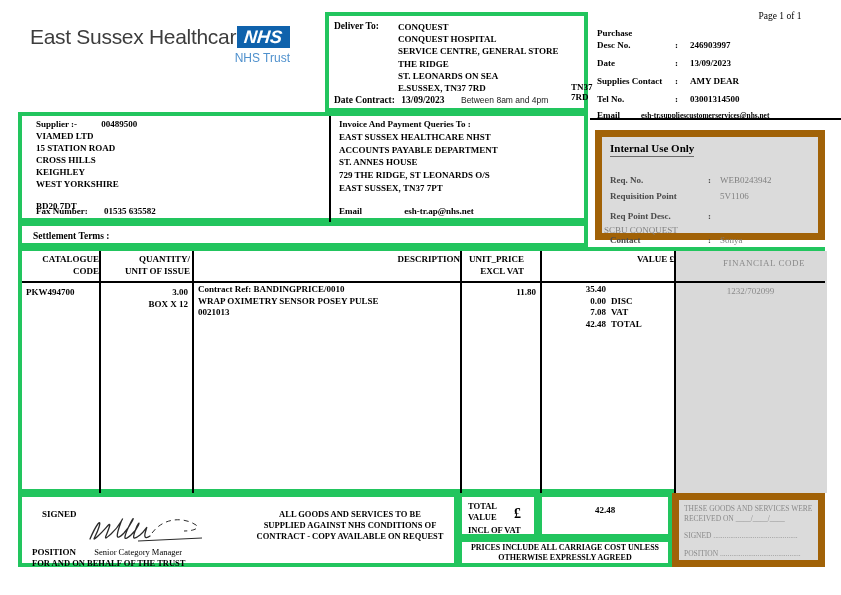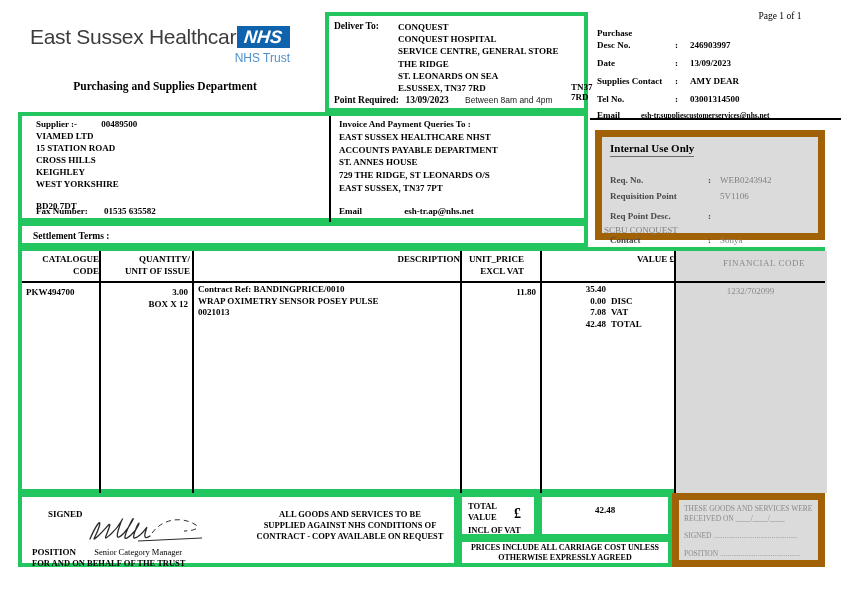--- a/index.html
+++ b/index.html
@@ -75,21 +75,21 @@
   .td-qty { position:absolute; left:77px; top:36px; width:89px; text-align:right; font-weight:bold; font-size:9px; line-height:11.5px; }
   .td-desc { position:absolute; left:176px; top:33px; font-weight:bold; font-size:9px; line-height:11.5px; }
   .td-price { position:absolute; left:440px; top:36px; width:74px; text-align:right; font-weight:bold; font-size:9px; }
   .td-vals { position:absolute; left:520px; top:33px; width:134px; font-weight:bold; font-size:9px; line-height:11.5px; }
   .td-vals .num { display:inline-block; width:64px; text-align:right; }
   .td-vals .vlbl { margin-left:5px; }
   .td-fin { position:absolute; left:652px; top:35px; width:153px; text-align:center; color:#8a8a8a; font-size:9px; }
 
   
   .sign-box { left:18px; top:493px; width:440px; height:74px; }
-  .signed-lab { position:absolute; left:26px; top:12px; font-weight:bold; font-size:9px;text-align:right; }
+  .signed-lab { position:absolute; left:20px; top:12px; font-weight:bold; font-size:9px;text-align:right; }
   .sig-svg { position:absolute; left:58px; top:4px; }
   .pos-row { position:absolute; left:10px; top:50px; font-size:9px; }
   .pos-row .p-lab { font-weight:bold; }
   .pos-row .p-val { margin-left:16px; font-size:8.5px; }
   .behalf { position:absolute; left:10px; top:61px; font-weight:bold; font-size:8.5px; }
   .conditions { position:absolute; left:212px; top:12px; width:232px; text-align:center; font-weight:bold; font-size:8.5px; line-height:11px; }
 
   .totlab-box { left:458px; top:493px; width:80px; height:45px; }
   .totlab-box .tl { position:absolute; left:6px; font-weight:bold; font-size:8.5px; }
   .totlab-box .pound { position:absolute; left:52px; top:9px; font-weight:bold; font-size:14px; }
@@ -103,36 +103,35 @@
 </head>
 <body>
 
 <div class="page">
 
   <div class="abs trust-name">East Sussex Healthcare</div>
   <div class="abs nhs-box">
     <span>NHS</span>
   </div>
   <div class="abs trust-sub">NHS Trust</div>
-  <div class="abs dept-title">Purchasing and Supplies Department</div>
   <div class="abs page-ind">Page 1 of 1</div>
 
   <div class="abs b2 deliver-box">
     <div class="abs deliver-label">Deliver To:</div>
     <div class="abs deliver-lines">
       <div>CONQUEST</div>
       <div>CONQUEST HOSPITAL</div>
       <div>SERVICE CENTRE,  GENERAL STORE</div>
       <div>THE RIDGE</div>
       <div>ST. LEONARDS ON SEA</div>
       <div>E.SUSSEX, TN37 7RD</div>
     </div>
     <div class="abs deliver-postcode">TN37 7RD</div>
     <div class="abs deliver-bottom">
-      <span class="dr-lab">Point Required:</span>
+      <span class="dr-lab">Date Contract:</span>
       <span class="dr-val">13/09/2023</span>
       <span class="dr-win">Between 8am and 4pm</span>
     </div>
   </div>
 
   <div class="abs order-info">
     <div class="oi-row" style="top:4px;">
       <span class="oi-lab">Purchase</span>
     </div>
     <div class="oi-row" style="top:16px;">

